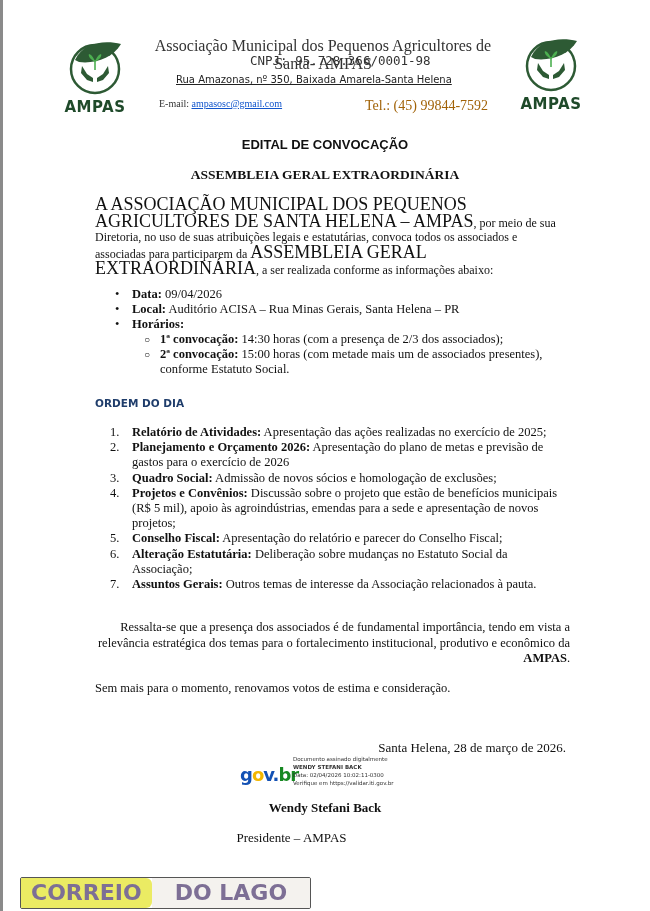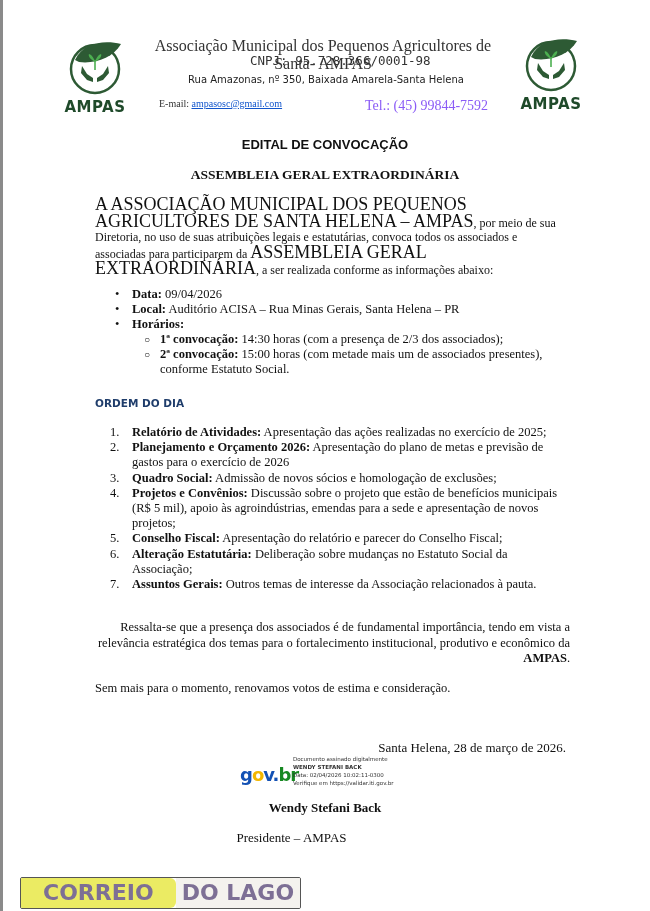--- a/index.html
+++ b/index.html
@@ -10,24 +10,24 @@
   .left-border { position: absolute; left: 0; top: 0; width: 3px; height: 911px; background: #8a8a8a; }
   .logo { position: absolute; width: 70px; text-align: center; }
   .logo-left { left: 60px; top: 38px; }
   .logo-right { left: 516px; top: 35px; }
   .logo svg { display: block; margin: 0 auto; }
   .logo-text { font-family: "DejaVu Sans", sans-serif; font-weight: bold; color: #1f4a2a; font-size: 15px; letter-spacing: 0.5px; margin-top: 2px; }
 
   .hdr { position: absolute; left: 0; width: 650px; text-align: center; }
   .hdr-name { top: 37px; left: 133px; width: 380px; font-size: 16px; color: #333; text-align: center; }
   .hdr-cnpj { top: 53px; left: 250px; width: 200px; font-family: "DejaVu Sans Mono", monospace; font-size: 12.5px; color: #333; text-align: left; }
-  .hdr-addr { top: 74px; left: 176px; width: 300px; font-family: "DejaVu Sans", sans-serif; font-size: 10px; color: #222; text-align: center; }
+  .hdr-addr { top: 74px; left: 176px; width: 300px; font-family: "DejaVu Sans", sans-serif; font-size: 10px; color: #222; text-align: left; text-decoration: underline; }
   .hdr-email { top: 98px; left: 159px; width: 200px; font-size: 10px; color: #333; text-align: left; }
   .hdr-email a { color: #1155cc; text-decoration: underline; }
-  .hdr-tel { top: 98px; left: 365px; width: 160px; font-size: 14px; color: #8b5cf6; text-align: left; }
+  .hdr-tel { top: 98px; left: 365px; width: 160px; font-size: 14px; color: #a16207; text-align: left; }
 
   .title1 { position: absolute; top: 137px; left: 0; width: 650px; text-align: center; font-family: "Liberation Sans", sans-serif; font-weight: bold; font-size: 13px; }
   .title2 { position: absolute; top: 167px; left: 0; width: 650px; text-align: center; font-weight: bold; font-size: 13.5px; }
 
   .intro { position: absolute; top: 197px; left: 95px; width: 475px; font-size: 12px; line-height: 14.5px; }
   .intro .big { font-weight: normal; font-size: 18px; }
 
   .info-list { position: absolute; top: 287px; left: 110px; width: 470px; font-size: 12.5px; line-height: 15px; margin: 0; padding: 0; list-style: none; }
   .info-list li { position: relative; padding-left: 22px; }
   .info-list li .dot { position: absolute; left: 5px; top: 0; }
@@ -53,22 +53,22 @@
   .govbr-logo .o { color: #f2b600; }
   .govbr-logo .v { color: #1351b4; }
   .govbr-logo .br { color: #168821; }
   .govbr-text { position: absolute; left: 53px; top: 0; font-family: "DejaVu Sans", sans-serif; font-size: 5.5px; line-height: 8px; color: #333; white-space: nowrap; }
   .govbr-text .signer { font-weight: bold; }
 
   .sig-name { position: absolute; top: 800px; left: 0; width: 650px; text-align: center; font-weight: bold; font-size: 13px; }
   .sig-role { position: absolute; top: 830px; left: 0; width: 583px; text-align: center; font-size: 13px; }
 
   .watermark { position: absolute; left: 20px; top: 877px; height: 30px; display: flex; border: 1px solid #555; border-radius: 2px; overflow: hidden; }
-  .wm-a { background: #ebeb63; color: #7d6f95; font-family: "DejaVu Sans", sans-serif; font-weight: bold; font-size: 22px; padding: 0 22px; line-height: 30px; border-radius: 0 6px 6px 0; }
-  .wm-b { background: #f4f2ee; color: #7d6f95; font-family: "DejaVu Sans", sans-serif; font-weight: bold; font-size: 22px; padding: 0 6px; line-height: 30px; }
+  .wm-a { background: #ebeb63; color: #7d6f95; font-family: "DejaVu Sans", sans-serif; font-weight: bold; font-size: 22px; padding: 0 10px; line-height: 30px; border-radius: 0 6px 6px 0; }
+  .wm-b { background: #f4f2ee; color: #7d6f95; font-family: "DejaVu Sans", sans-serif; font-weight: bold; font-size: 22px; padding: 0 23px; line-height: 30px; }
 </style>
 </head>
 <body>
 
 <div class="left-border"></div>
 
 <div class="logo logo-left">
   <svg width="60" height="58" viewBox="0 0 60 58">
     <circle cx="30" cy="31" r="24" fill="none" stroke="#2d5a34" stroke-width="2.5"></circle>
     <path d="M10 22 C18 4, 40 2, 56 6 C48 20, 30 26, 14 24 Z" fill="#2d5a34"></path>

